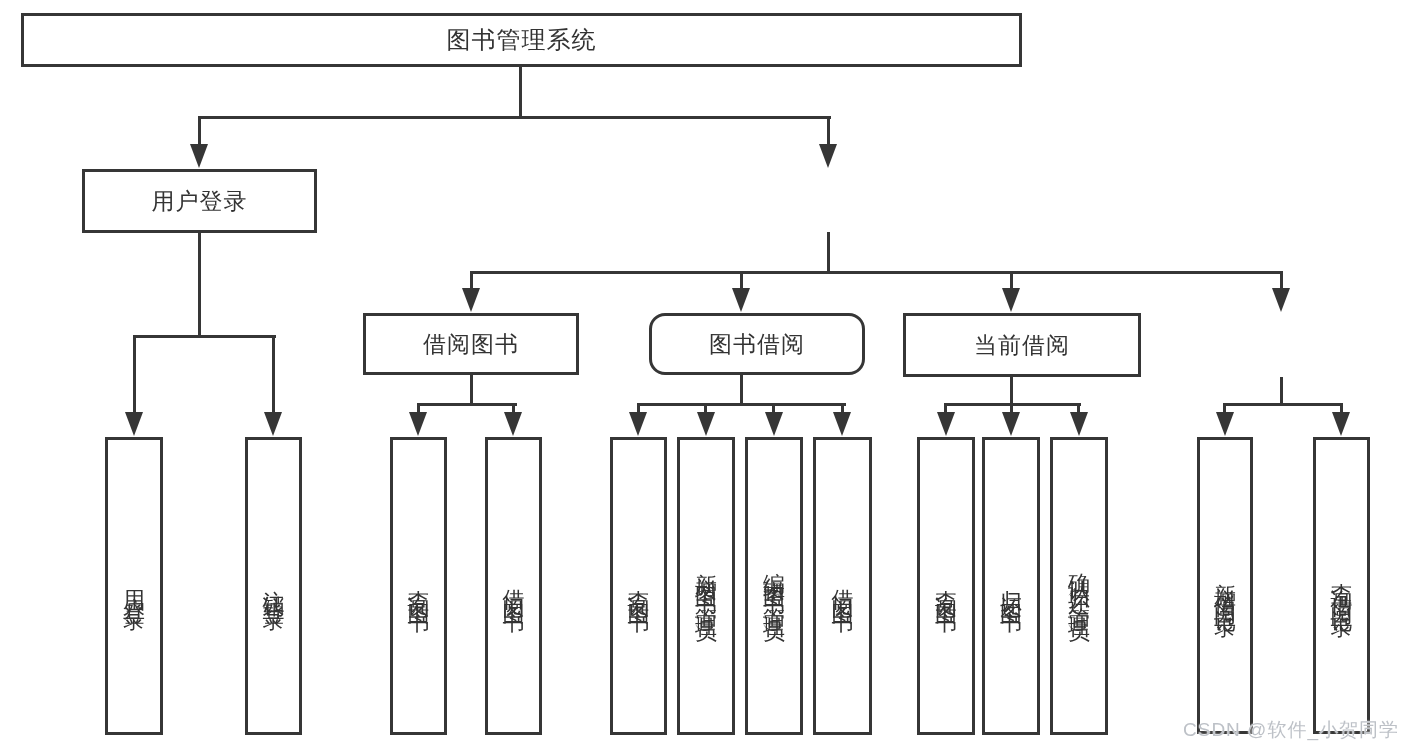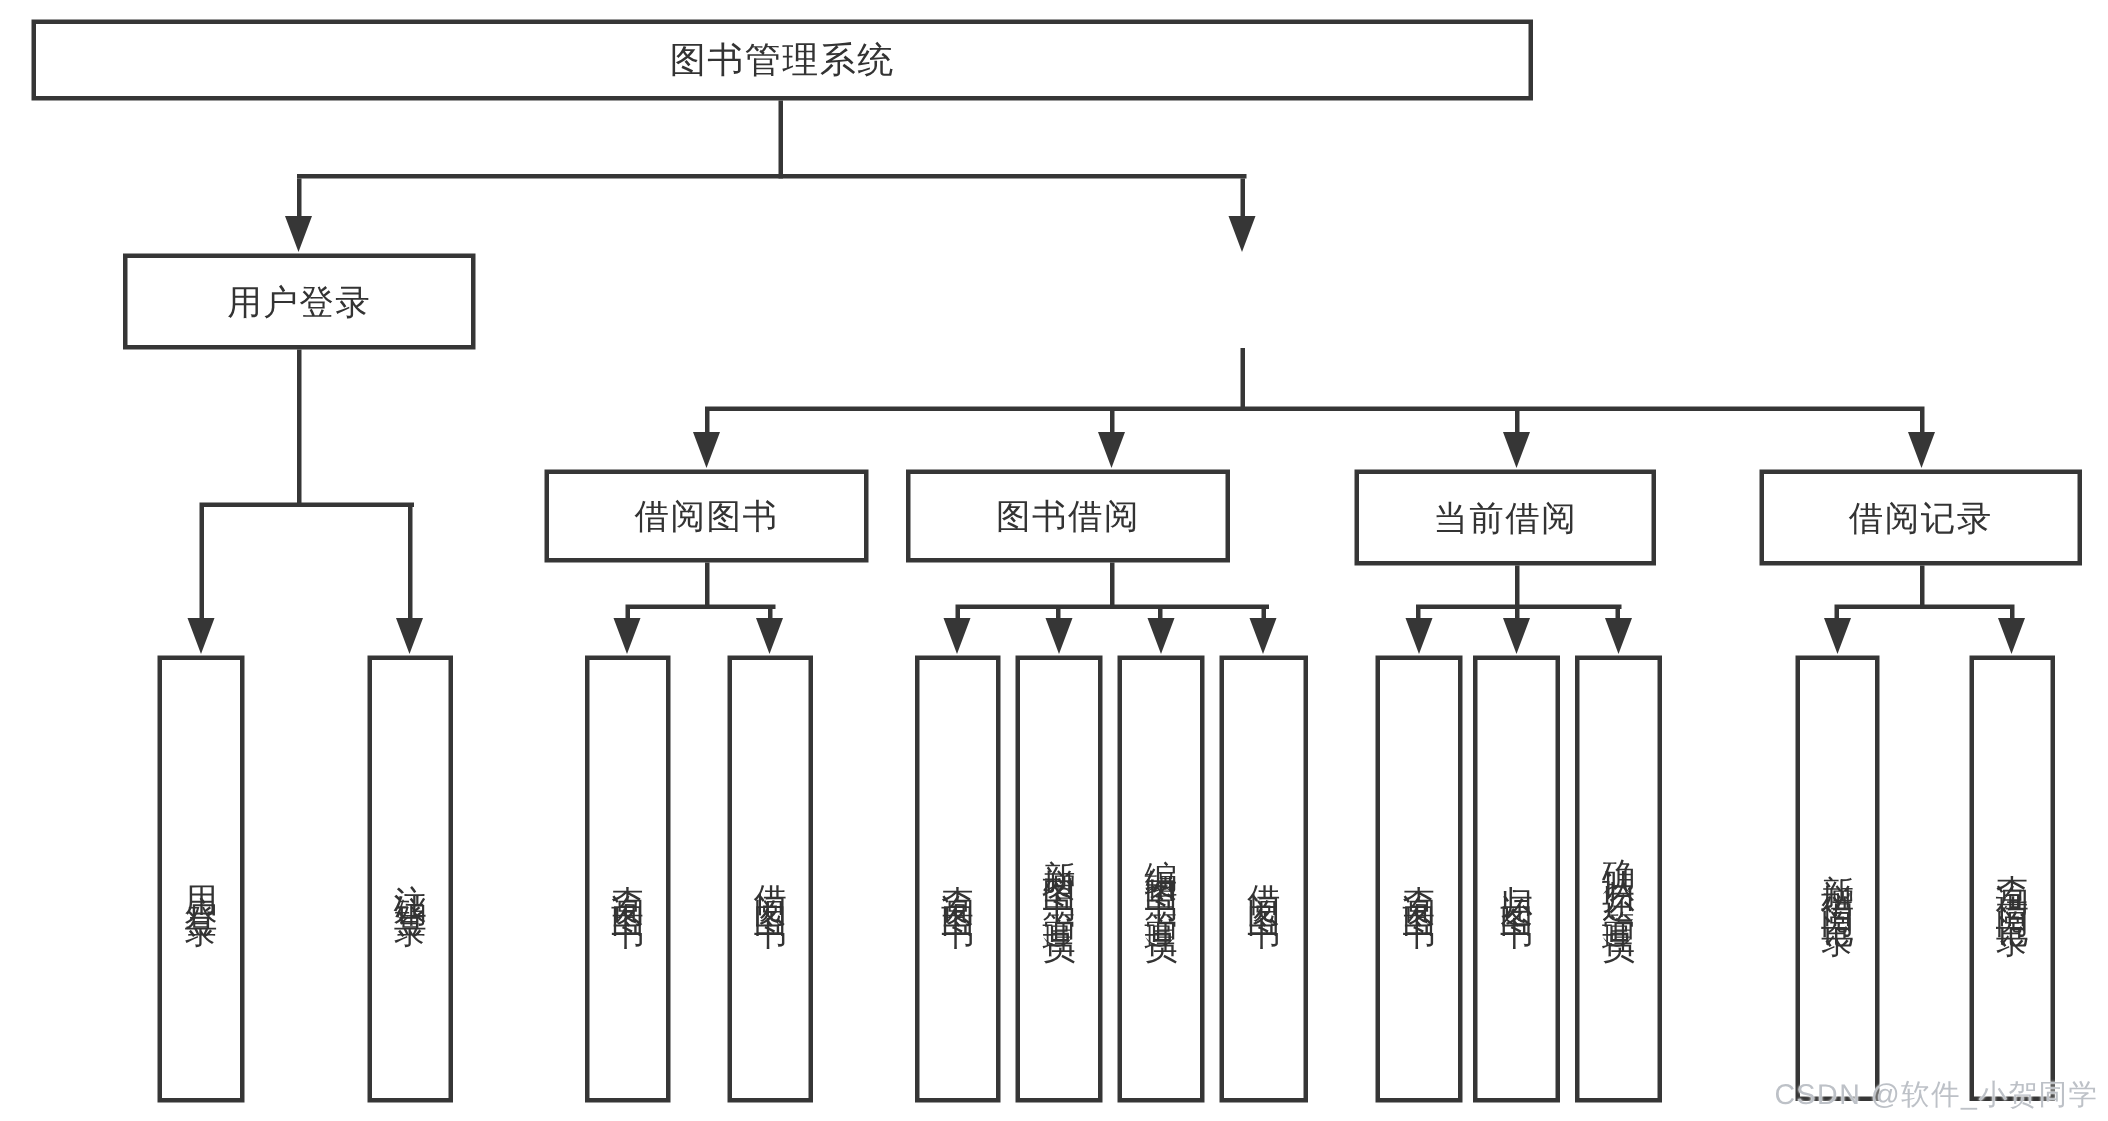--- a/index.html
+++ b/index.html
@@ -34,22 +34,22 @@
   .wm{
     position:absolute;left:1183px;top:717px;z-index:5;white-space:nowrap;
     font-size:19px;letter-spacing:1px;color:var(--color-watermark);
     text-shadow:0 0 2px #ffffff,0 0 1px #ffffff;
   }
   
   .b-root{left:21px;top:13px;width:1001px;height:54px;font-size:24px;}
   .b-login{left:82px;top:169px;width:235px;height:64px;}
   .b-mgmt{left:712px;top:169px;width:233px;height:63px;}
   .b-l2a{left:363px;top:313px;width:216px;height:62px;}
-  .b-l2b{left:604px;top:313px;width:216px;height:62px;}
-  .b-l2c{left:903px;top:313px;width:201px;height:64px;}
+  .b-l2b{left:649px;top:313px;width:216px;height:62px;border-radius:16px;}
+  .b-l2c{left:903px;top:313px;width:238px;height:64px;}
   .b-l2d{left:1173px;top:313px;width:215px;height:64px;}
   .b-f1{left:105px;top:437px;width:58px;height:298px;}
   .b-f2{left:245px;top:437px;width:57px;height:298px;}
   .b-f3{left:390px;top:437px;width:57px;height:298px;}
   .b-f4{left:485px;top:437px;width:57px;height:298px;}
   .b-f5{left:610px;top:437px;width:57px;height:298px;}
   .b-f6{left:677px;top:437px;width:58px;height:298px;}
   .b-f7{left:745px;top:437px;width:58px;height:298px;}
   .b-f8{left:813px;top:437px;width:59px;height:298px;}
   .b-f9{left:917px;top:437px;width:58px;height:298px;}
@@ -116,21 +116,20 @@
 <body>
 
 <div class="canvas">
 
   <div class="box b-root">图书管理系统</div>
   <div class="box b-login">用户登录</div>
 
   <div class="box b-l2a">借阅图书</div>
   <div class="box b-l2b">图书借阅</div>
   <div class="box b-l2c">当前借阅</div>
-  <div class="box b-l2d">借阅记录</div>
 
   <div class="box vbox b-f1">用户登录</div>
   <div class="box vbox b-f2">注销登录</div>
   <div class="box vbox b-f3">查询图书</div>
   <div class="box vbox b-f4">借阅图书</div>
   <div class="box vbox b-f5">查询图书</div>
   <div class="box vbox b-f6">新增图书（管理员）</div>
   <div class="box vbox b-f7">编辑图书（管理员）</div>
   <div class="box vbox b-f8">借阅图书</div>
   <div class="box vbox b-f9">查询图书</div>

